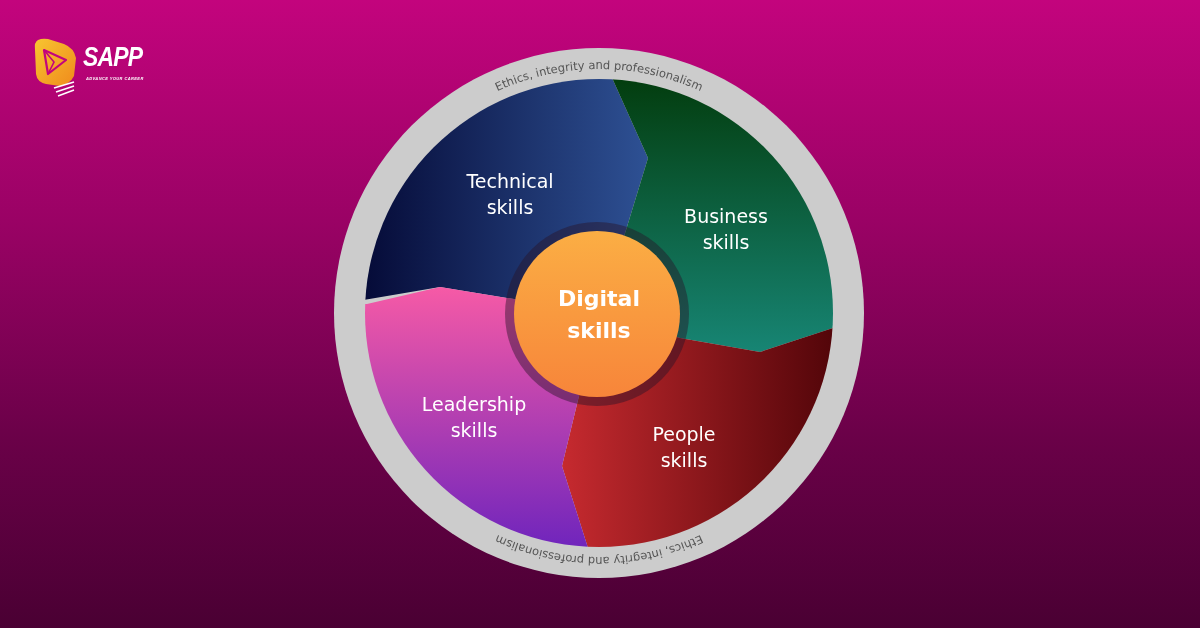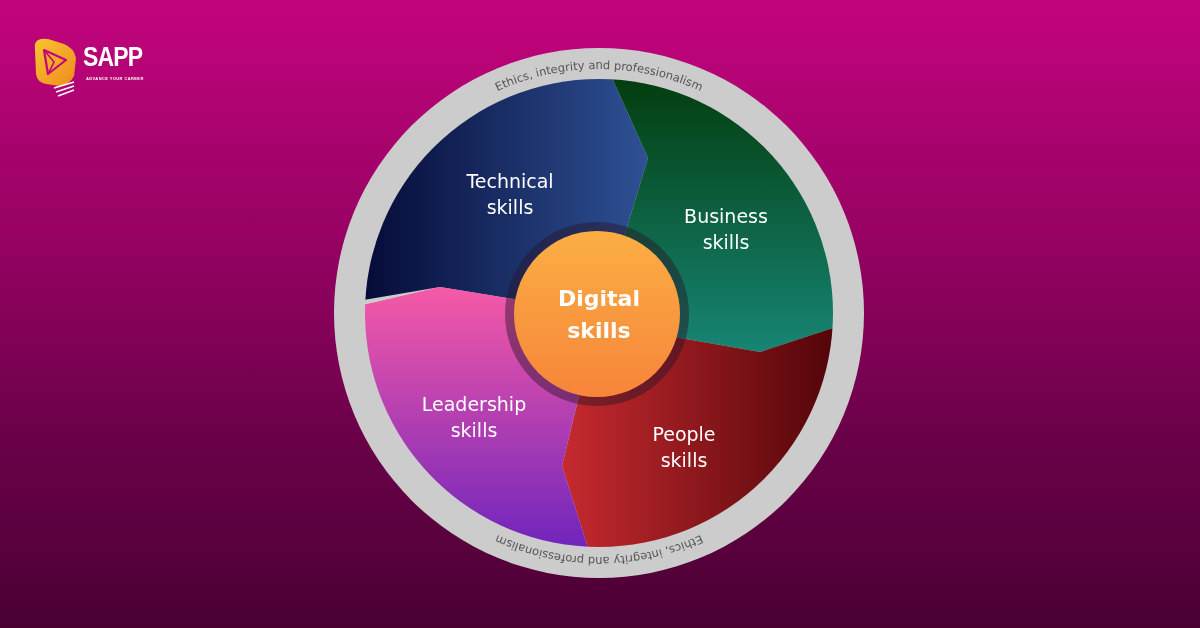--- a/index.html
+++ b/index.html
@@ -3,21 +3,21 @@
   <meta charset="utf-8">
   <style>
     html, body { margin: 0; padding: 0; }
     body {
       width: 1200px; height: 628px; overflow: hidden;
       background: linear-gradient(180deg, #c3047d 0%, #9a0265 35%, #6a0148 70%, #4a0033 100%);
       font-family: "Liberation Sans", sans-serif;
       position: relative;
     }
     .logo {
-      position: absolute; left: 30px; top: 36px; width: 110px; height: 64px;
+      position: absolute; left: 30px; top: 36px; width: 110px; height: 64px; font-style: italic;
     }
     .logo-text {
       position: absolute; left: 53px; top: 6px;
       color: #ffffff; font-family: "Liberation Sans", sans-serif;
       font-weight: bold; font-size: 27px; letter-spacing: -1px;
       transform: scaleX(0.85); transform-origin: left top;
     }
     .logo-tag {
       position: absolute; left: 56px; top: 40px;
       color: #ffffff; font-size: 4px; letter-spacing: 0.4px; font-weight: bold;

